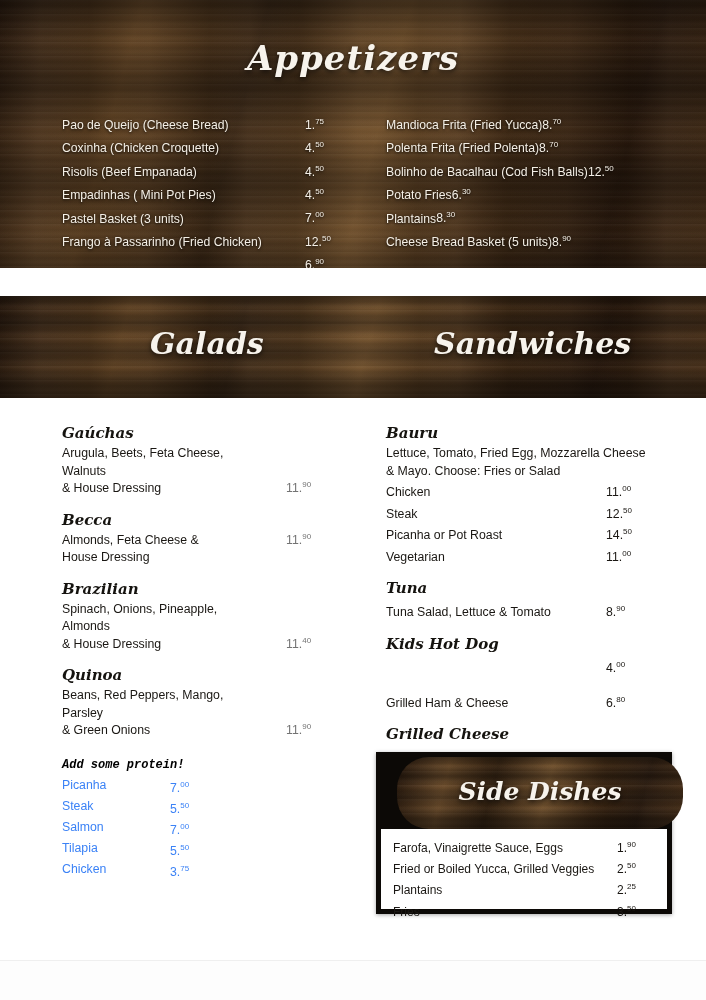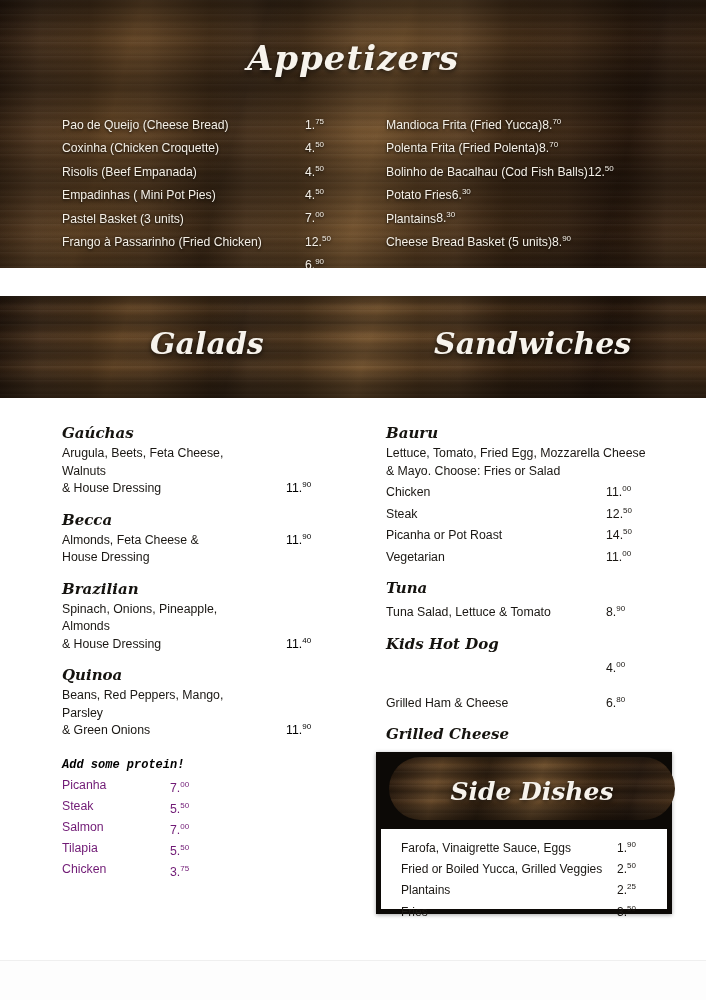--- a/index.html
+++ b/index.html
@@ -146,21 +146,21 @@
   .grp-desc {
     font-size: 12.3px;
     line-height: 17.5px;
     color: #1a1713;
   }
   .desc-row {
     display: flex;
     align-items: baseline;
   }
   .desc-row .d { flex: 1; }
-  .desc-row .p { width: 56px; text-align: left; font-size: 12.3px; color:#000000; padding-left: 8px; margin-left: 44px;}
+  .desc-row .p { width: 56px; text-align: left; font-size: 12.3px; color:#737373; padding-left: 8px; margin-left: 44px;}
 
   .item-row {
     display: flex;
     align-items: baseline;
     font-size: 12.3px;
     line-height: 18.5px;
     color: #1a1713;
   }
   .item-row .nm { }
   .item-row .pr { margin-left: auto; }
@@ -168,54 +168,54 @@
 
   .protein-title {
     font-size: 12px;
     margin: 18px 0 4px 0;
     font-family: Liberation Mono, monospace;
   }
   .protein-row {
     display: flex;
     font-size: 12.3px;
     line-height: 18px;
-    color: #701a75;
+    color: #3b82f6;
   }
   .protein-row .nm { width: 108px; }
 
   
   #side-box {
     position: absolute;
     left: 376px; top: 752px;
     width: 296px; height: 162px;
     background: #0c0906;
     padding: 0;
     box-sizing: border-box;
     box-shadow: 0 1px 4px rgba(0,0,0,0.35);
   }
   #side-box .sb-wood {
     position: absolute;
-    left: 13px; top: 5px;
-    width: 286px; height: 63px; border-radius: 32px;
+    left: 21px; top: 5px;
+    width: 286px; height: 72px; border-radius: 32px;
   }
   #side-box .sb-title {
     position: absolute;
     width: 100%;
     top: 20px;
     text-align: center;
     font-size: 25px;
     color: #f7f3ec;
     text-shadow: 0 2px 5px rgba(0,0,0,0.7);
   }
   #side-box .sb-list {
     position: absolute;
     left: 5px; top: 77px;
     width: 286px; height: 80px;
     background: #ffffff;
-    padding: 7px 8px 0 20px;
+    padding: 7px 8px 0 12px;
     box-sizing: border-box;
   }
   #side-box .sb-row {
     display: flex;
     align-items: baseline;
     font-size: 12px;
     line-height: 18.2px;
     color: #1a1713;
   }
   #side-box .sb-row .pr { margin-left: auto; width: 42px; text-align: left; }

